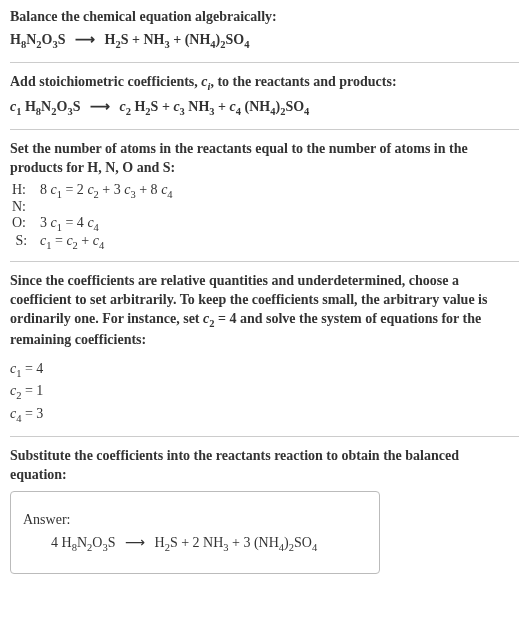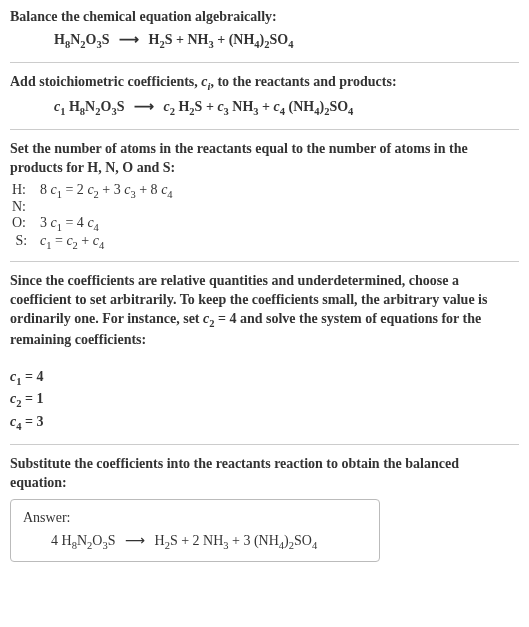--- a/index.html
+++ b/index.html
@@ -18,21 +18,20 @@
     .section {
       margin-bottom: 6px;
     }
     .divider {
       border: none;
       border-top: 1px solid #ccc;
       margin: 10px 0;
     }
     .equation-line {
       margin-top: 4px;
-      margin-left: 44px;
     }
     .sub {
       vertical-align: sub;
       font-size: 0.75em;
     }
     .italic {
       font-style: italic;
     }
     .arrow {
       padding: 0 6px;
@@ -41,30 +40,29 @@
       margin-top: 4px;
       margin-left: 2px;
     }
     .table-row {
       display: flex;
     }
     .table-label {
       width: 28px;
     }
     .coeffs {
-      margin-top: 17px;
-      font-weight: bold;
+      margin-top: 9px;
     }
     .coeff-line {
       line-height: 1.4;
     }
     .answer-box {
       border: 1px solid #bbb;
       border-radius: 4px;
-      padding: 10px 12px;
+      padding: 20px 12px;
       margin-top: 6px;
       display: inline-block;
       min-width: 370px;
     }
     .answer-label {
       margin-bottom: 6px;
     }
     .answer-eq {
       padding-left: 28px;
     }

